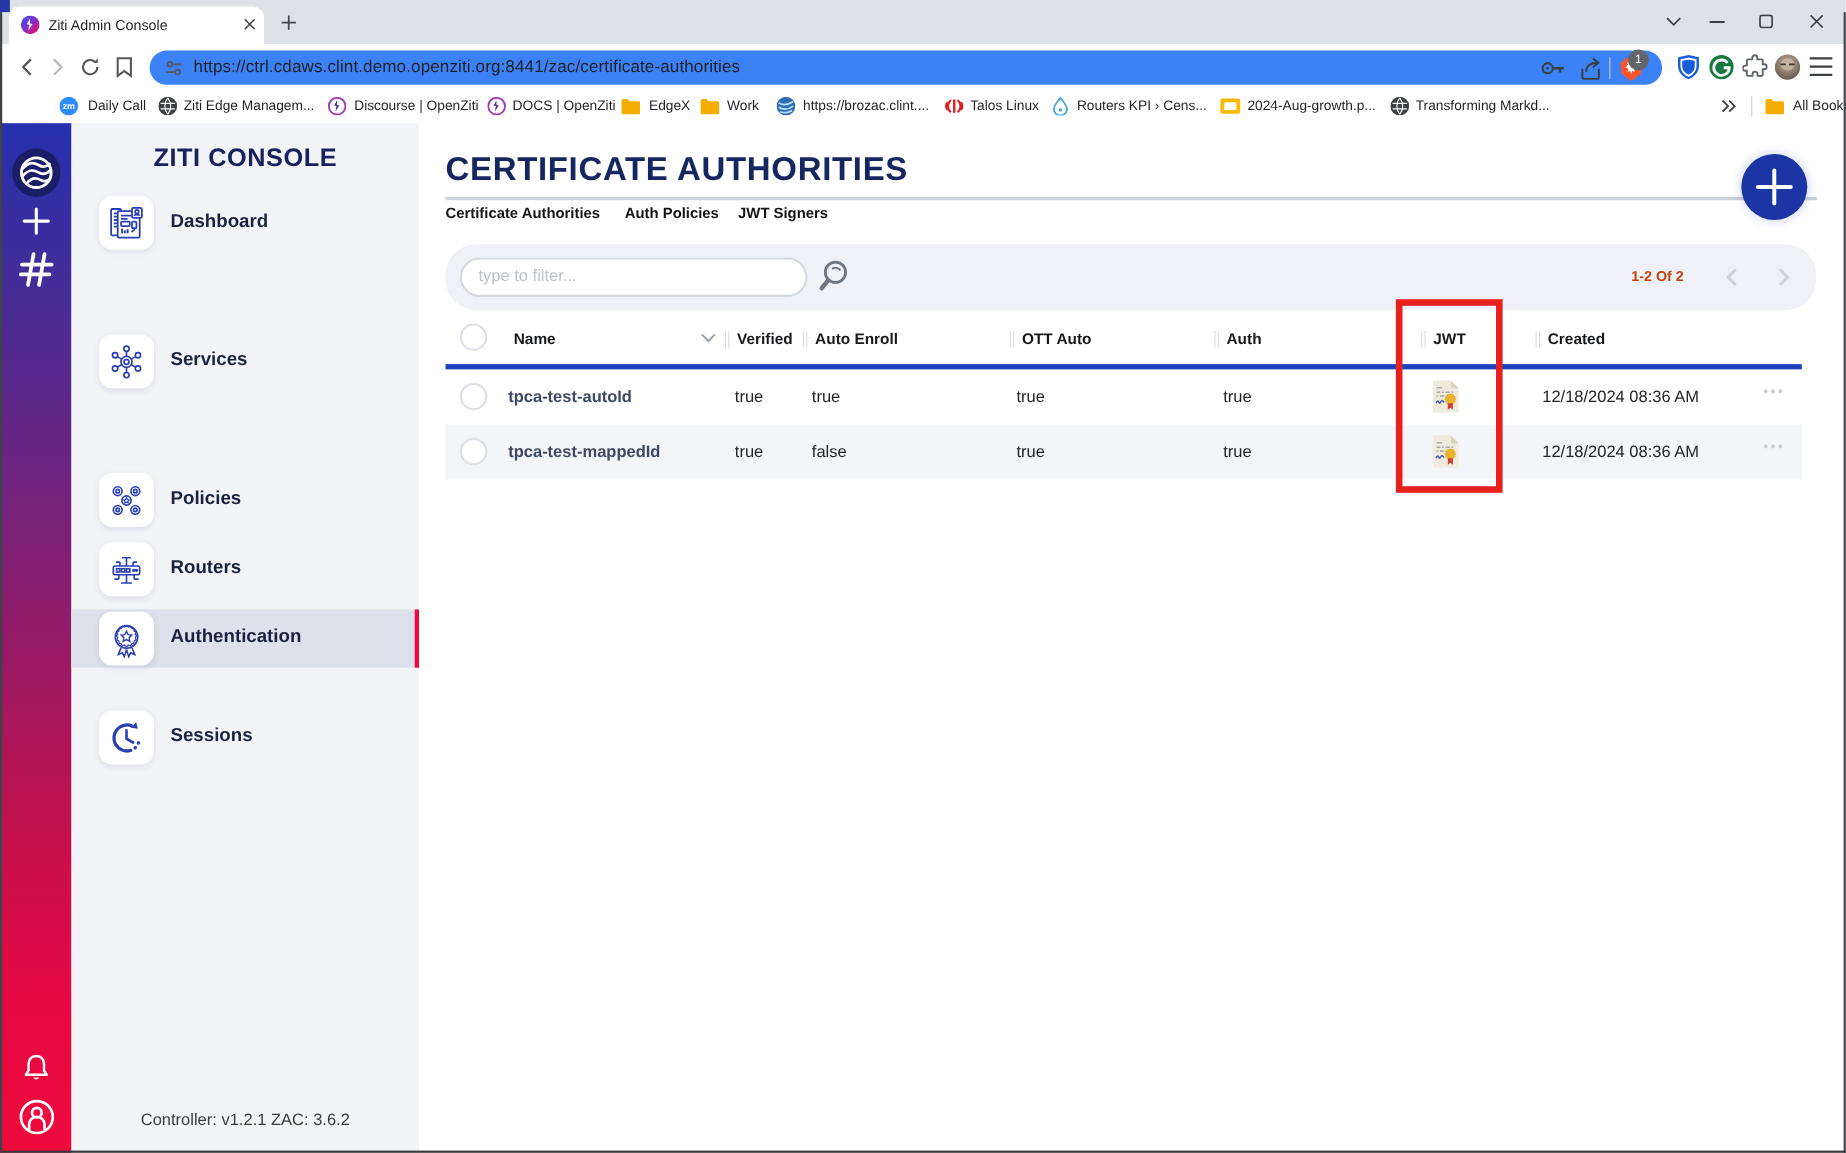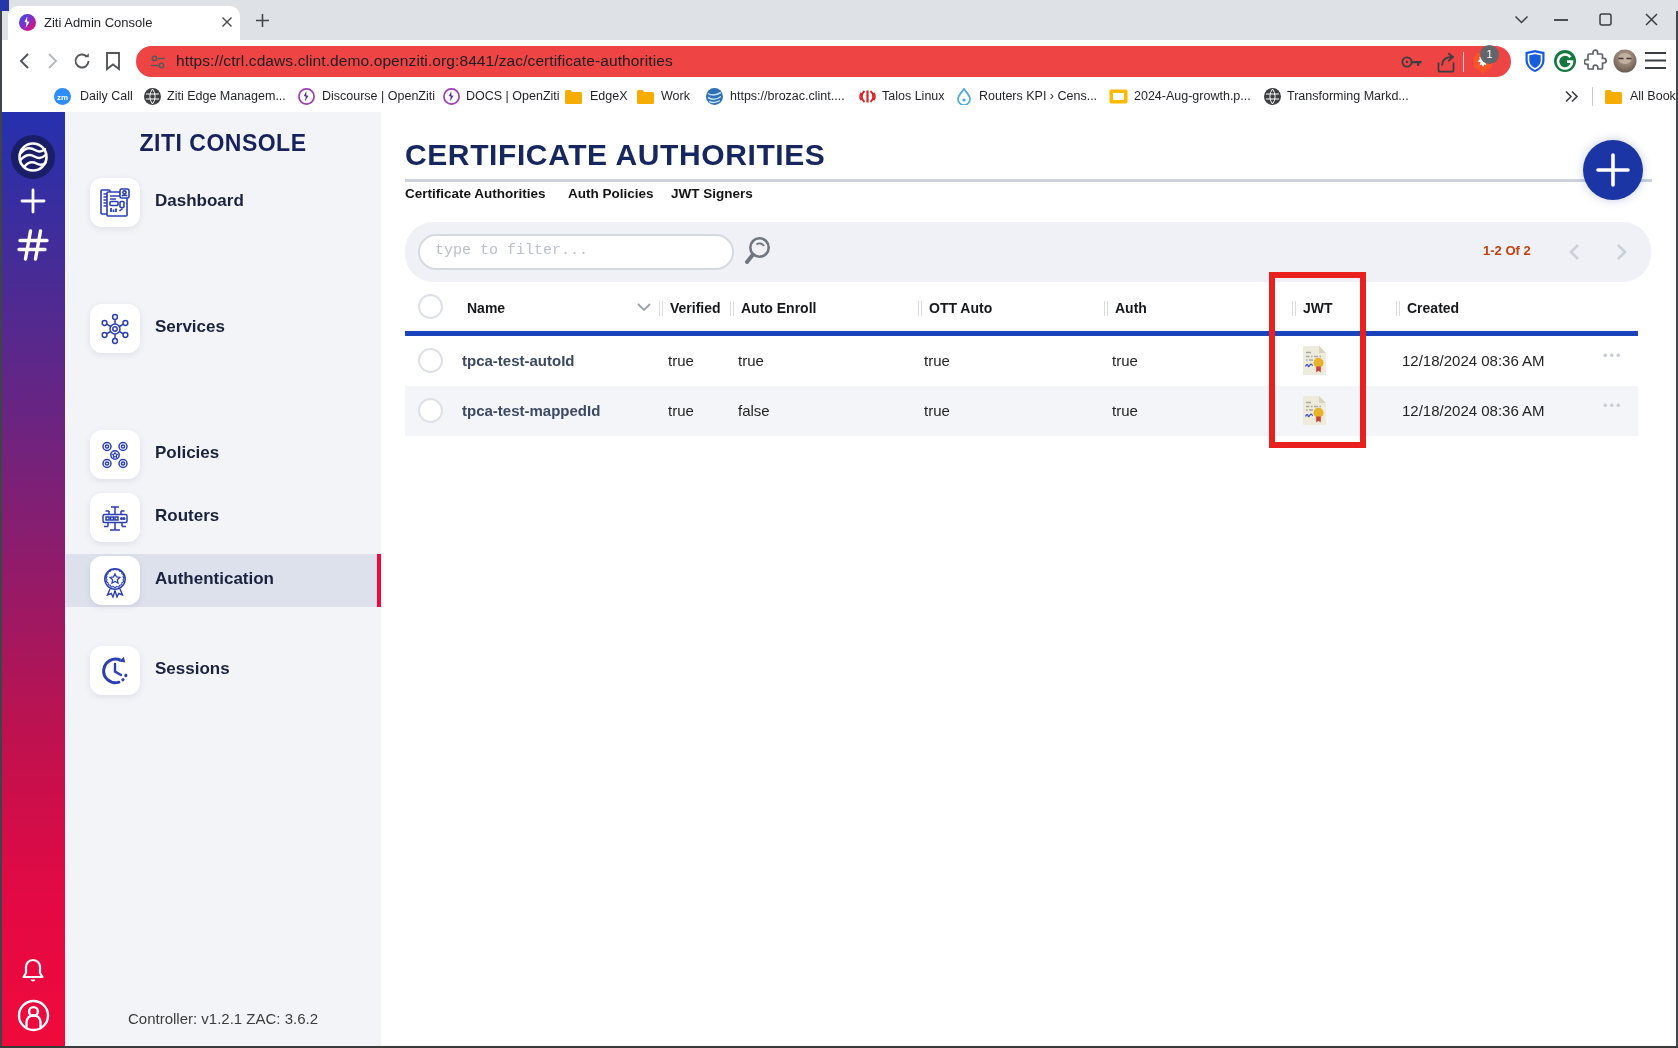--- a/index.html
+++ b/index.html
@@ -4,21 +4,21 @@
 <style>
 * { margin:0; padding:0; box-sizing:border-box; }
 html,body { width:1678px; height:1048px; overflow:hidden; font-family:"Liberation Sans", sans-serif; background:#fff; }
 .abs { position:absolute; }
 
 #titlebar { position:absolute; left:0; top:0; width:1678px; height:40px; background:#dee1e6; }
 #tab { position:absolute; left:8px; top:6px; width:232px; height:34px; background:#fff; border-radius:10px 10px 0 0; }
 #tab .title { position:absolute; left:36px; top:9px; font-size:13px; color:#1f2125; }
 
 #navbar { position:absolute; left:0; top:40px; width:1678px; height:42px; background:#ffffff; }
-#urlpill { position:absolute; left:136px; top:6px; width:1375px; height:31px; border-radius:16px; background:#ef4444; }
+#urlpill { position:absolute; left:136px; top:6px; width:1375px; height:31px; border-radius:16px; background:#3b82f6; }
 #urltext { position:absolute; left:40px; top:6px; font-size:15.5px; color:#1d1f23; letter-spacing:0.1px;}
 
 #bookmarks { position:absolute; left:0; top:82px; width:1678px; height:30px; background:#fff;margin-left:44px; }
 .bk { position:absolute; top:0; height:28px; display:flex; align-items:center; gap:6px; font-size:12.5px; color:#1f2125; }
 
 #app { position:absolute; left:0; top:112px; width:1678px; height:936px; background:#fff; }
 #rail { position:absolute; left:0; top:0; width:65px; height:936px;
   background:linear-gradient(180deg,#2530ae 0%,#452c97 16%,#6b2481 33%,#921b69 49%,#bd124f 66%,#e30944 84%,#f00a3b 100%); }
 #sidemenu { position:absolute; left:65px; top:0; width:316px; height:936px; background:#f3f4f8;text-decoration:underline; }
 #sidetitle { position:absolute; left:0; top:18px; width:316px; text-align:center; font-size:23px; font-weight:bold; color:#16215e; letter-spacing:0.5px; }
@@ -28,21 +28,21 @@
 #hl { position:absolute; left:0px; top:442px; width:312px; height:53px; background:#dde1ec; }
 #hlbar { position:absolute; left:312px; top:442px; width:4px; height:53px; background:#f2073c; }
 #footer { position:absolute; left:0; top:898px; width:316px; text-align:center; font-size:15px; color:#3c3c3c; }
 #main { position:absolute; left:381px; top:0; width:1297px; height:936px; background:#fff; }
 #heading { position:absolute; left:24px; top:26px; font-size:30px; font-weight:bold; color:#16265e; letter-spacing:0.6px; }
 #hdivider { position:absolute; left:24px; top:67px; width:1247px; height:3px; background:#cdd2dd; }
 #fab { position:absolute; left:1202px; top:28px; width:60px; height:60px; border-radius:50%; background:#1b35a5; box-shadow:0 0 10px rgba(27,53,165,0.25); }
 .tabrow { position:absolute; top:74px; font-size:13.5px; font-weight:bold; color:#141414; }
 #filterbar { position:absolute; left:24px; top:110px; width:1246px; height:60px; background:#eff1f6; border-radius:28px; }
 #finput { position:absolute; left:13px; top:12px; width:316px; height:36px; border-radius:18px; background:#fff; border:2px solid #d5dae1; }
-#fplace { position:absolute; left:30px; top:20px; font-size:15px; color:#bcc1ca;font-family:Liberation Mono, monospace; }
+#fplace { position:absolute; left:30px; top:20px; font-size:15px; color:#bcc1ca; }
 #pager { position:absolute; left:1078px; top:21px; font-size:13px; font-weight:bold; color:#c2410c; }
 
 .hdrsep { position:absolute; top:189px; width:4px; height:15px; border-left:1.5px solid #d8dbe2; border-right:1.5px solid #d8dbe2; }
 .hdrlbl { position:absolute; top:188px; font-size:14px; font-weight:bold; color:#17181b; }
 #bluebar { position:absolute; left:24px; top:219px; width:1233px; height:5px; background:#1b44bc; }
 .row { position:absolute; left:24px; width:1233px; height:50px; }
 .cell { position:absolute; top:16px; font-size:15px; color:#242424; }
 .cbx { position:absolute; border:2px solid #dde0e6; border-radius:50%; background:#fff; width:25px; height:25px; }
 .nm { color:#3c4963; font-weight:bold; }
 .dots { position:absolute; top:12px; font-size:13px; letter-spacing:2px; color:#c9cdd4; }

